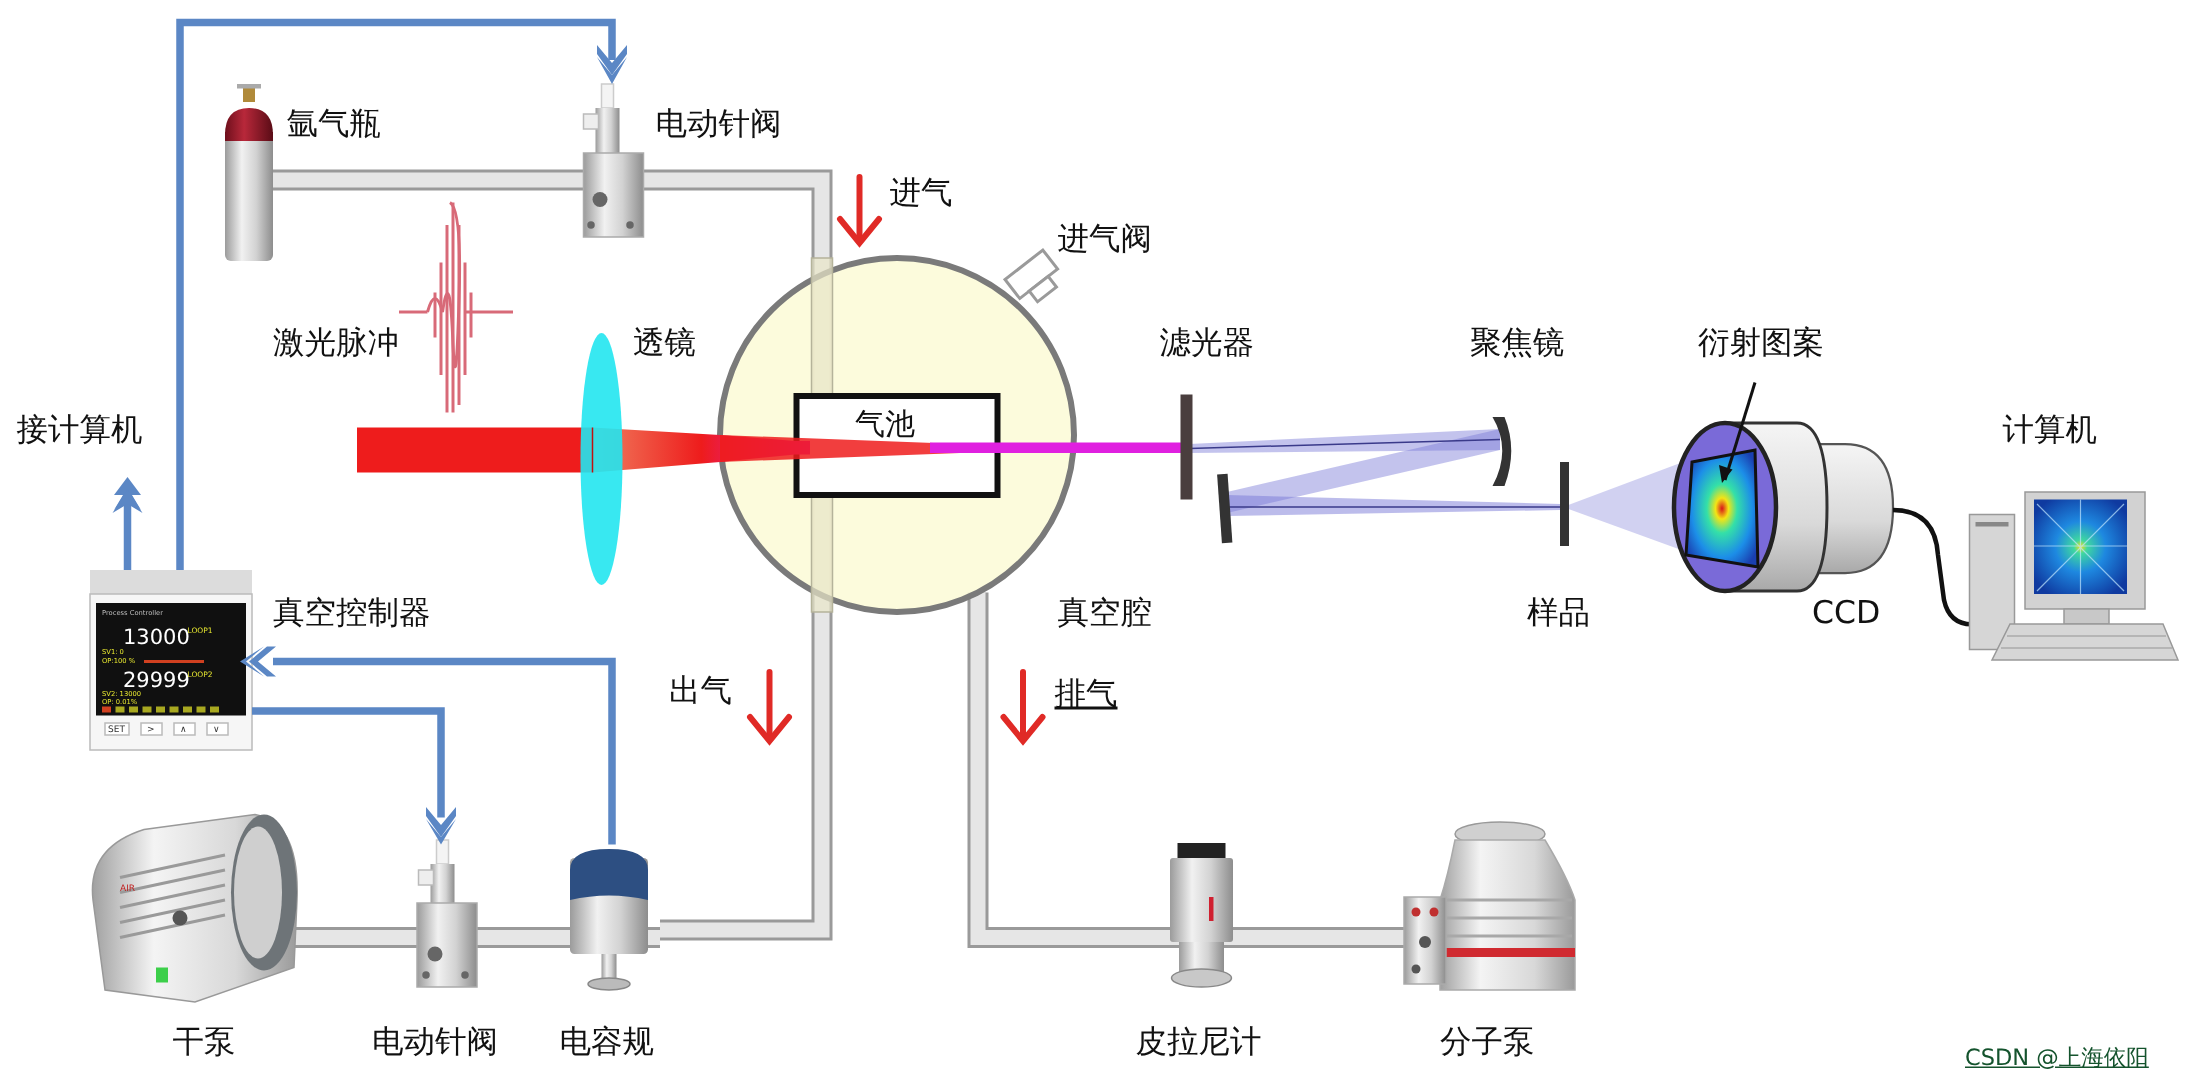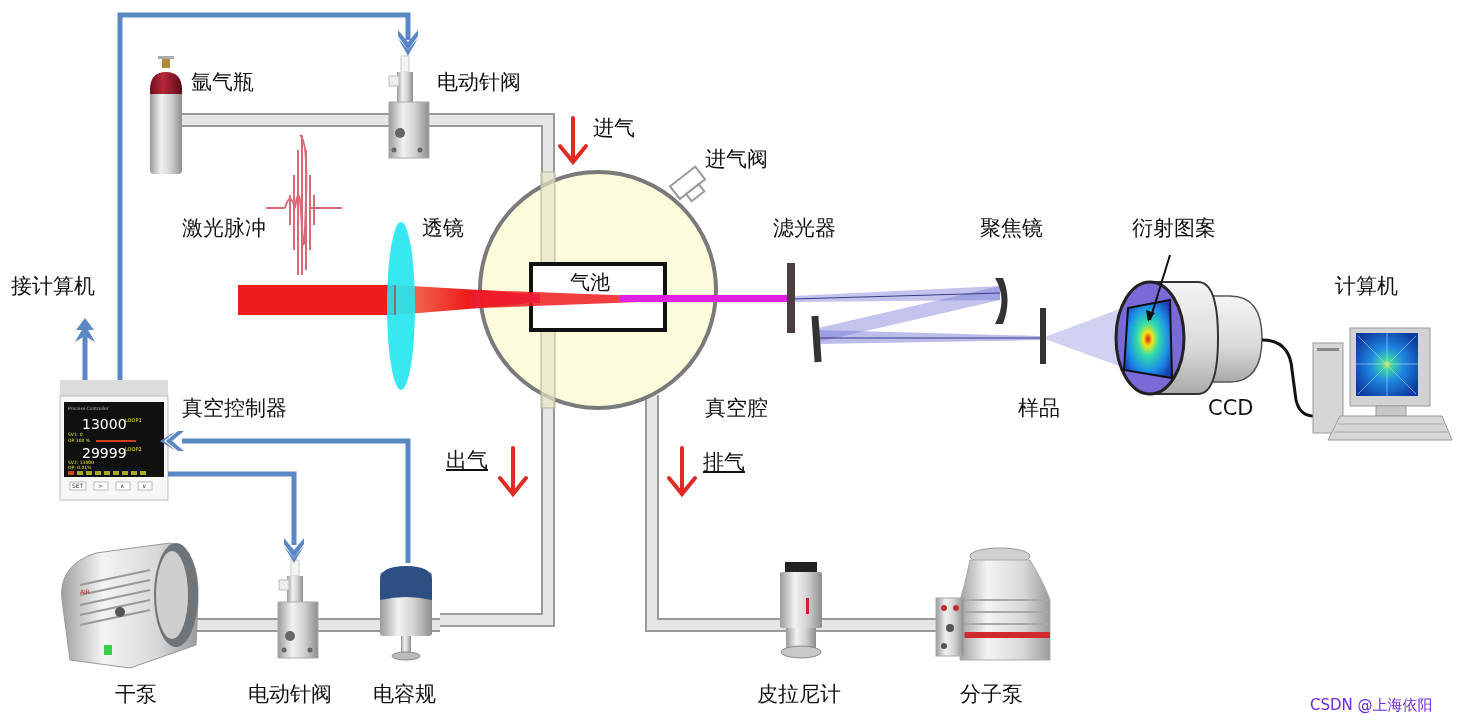--- a/index.html
+++ b/index.html
@@ -1,20 +1,20 @@
 <!DOCTYPE html>
 <html><head>
 <meta charset="utf-8">
 <style>
   html, body { margin: 0; padding: 0; background: #ffffff; }
   body { width: 1461px; height: 723px; position: relative; overflow: hidden;
          font-family: "DejaVu Sans", "Liberation Sans", sans-serif; }
   #stage { position: absolute; left: 0; top: 0; width: 1461px; height: 723px; }
   .lbl { position: absolute; font-size: 21px; color: #111; white-space: nowrap; line-height: 1; }
-  .wm { position: absolute; font-size: 15px; color: #6d28d9; white-space: nowrap; }
+  .wm { position: absolute; font-size: 15px; color: #14532d; white-space: nowrap; text-decoration: underline; }
   svg text { font-family: "DejaVu Sans", "Liberation Sans", sans-serif; }
 </style>
 </head>
 <body>
 
 <svg id="stage" width="1461" height="723" viewBox="0 0 1461 723">
   <defs>
     <linearGradient id="metal" x1="0" x2="1" y1="0" y2="0">
       <stop offset="0" stop-color="#9b9b9b"></stop>
       <stop offset="0.35" stop-color="#f1f1f1"></stop>
@@ -304,20 +304,20 @@
 <div class="lbl" style="left:422px;top:218px;">透镜</div>
 <div class="lbl" style="left:745px;top:218px;margin-left:28px;">滤光器</div>
 <div class="lbl" style="left:960px;top:218px;margin-left:20px;">聚焦镜</div>
 <div class="lbl" style="left:1132px;top:218px;text-align:center;">衍射图案</div>
 <div class="lbl" style="left:1335px;top:276px;font-family:Liberation Serif, serif;">计算机</div>
 <div class="lbl" style="left:11px;top:276px;">接计算机</div>
 <div class="lbl" style="left:182px;top:398px;">真空控制器</div>
 <div class="lbl" style="left:705px;top:398px;">真空腔</div>
 <div class="lbl" style="left:1018px;top:398px;">样品</div>
 <div class="lbl" style="left:1208px;top:398px;">CCD</div>
-<div class="lbl" style="left:446px;top:450px;text-decoration:underline;">出气</div>
+<div class="lbl" style="left:446px;top:450px;">出气</div>
 <div class="lbl" style="left:703px;top:452px;text-decoration:underline;">排气</div>
 <div class="lbl" style="left:115px;top:684px;">干泵</div>
 <div class="lbl" style="left:248px;top:684px;">电动针阀</div>
 <div class="lbl" style="left:373px;top:684px;">电容规</div>
 <div class="lbl" style="left:757px;top:684px;">皮拉尼计</div>
 <div class="lbl" style="left:960px;top:684px;">分子泵</div>
 <div class="wm" style="left:1310px;top:696px;">CSDN @上海依阳</div>
 
 </body></html>

